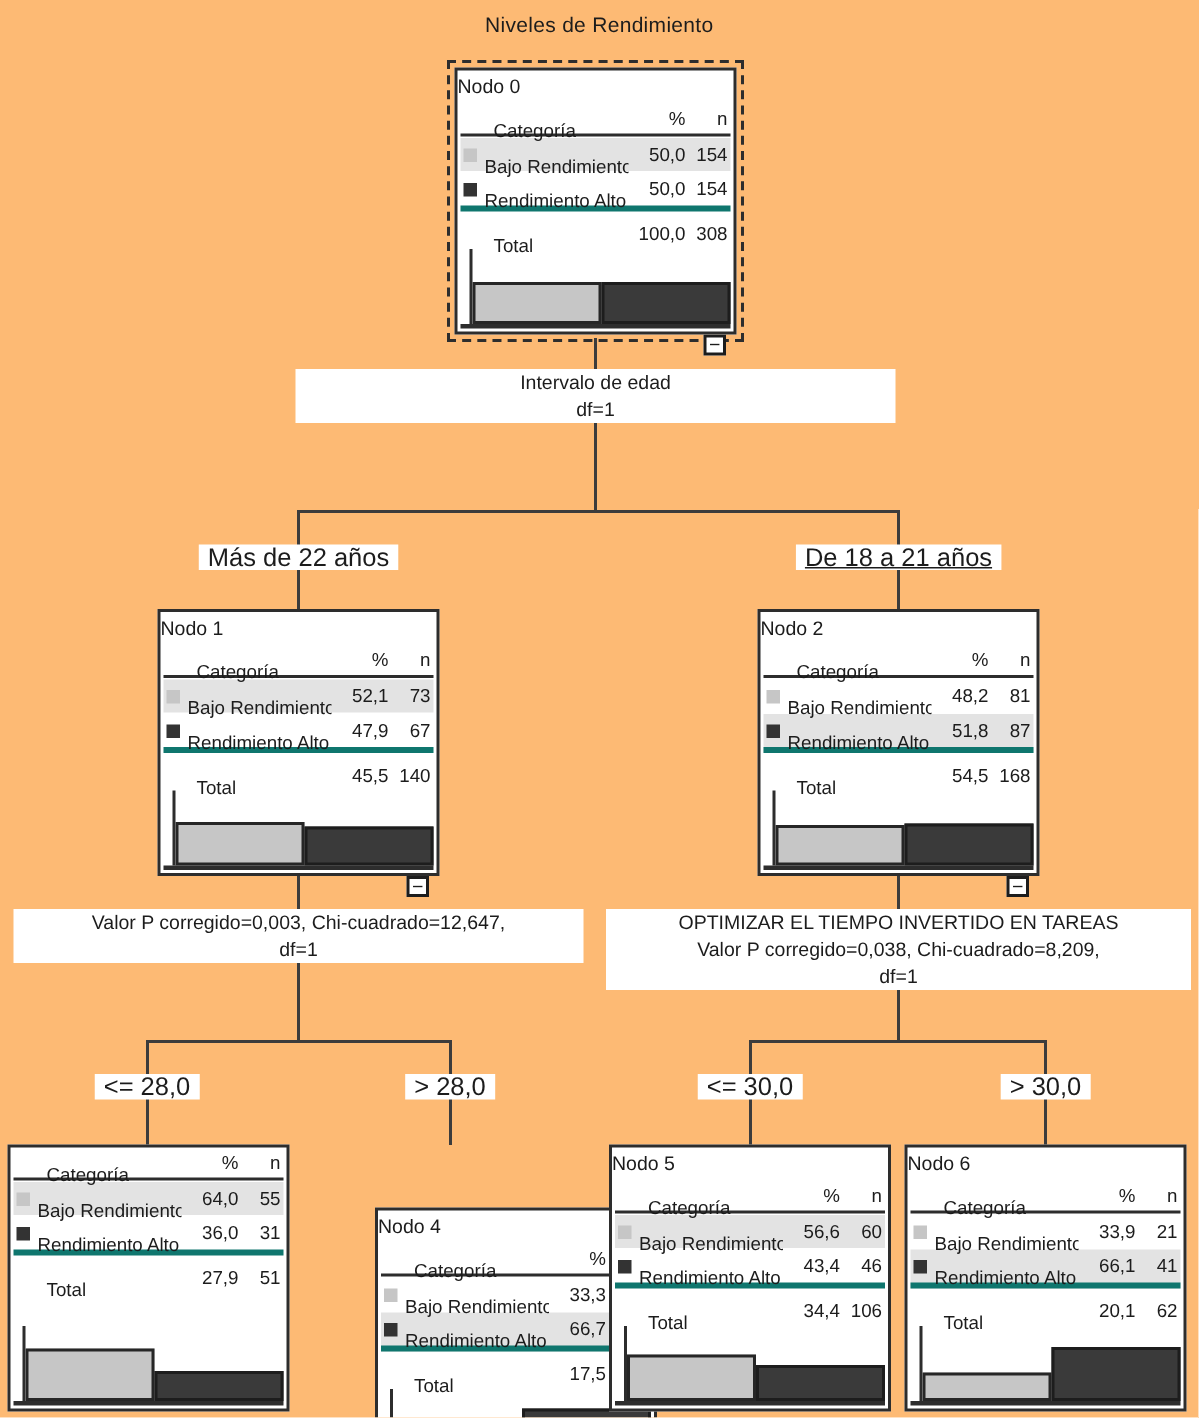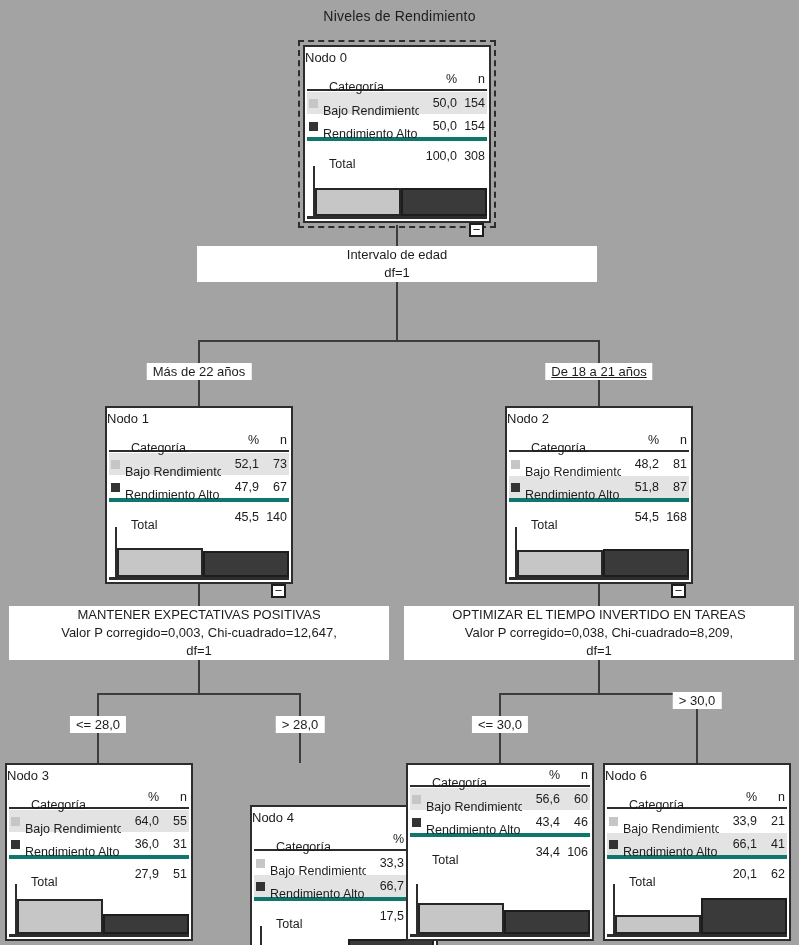--- a/index.html
+++ b/index.html
@@ -1,37 +1,37 @@
 <!DOCTYPE html>
 <html><head>
 <meta charset="utf-8">
 <style>
   html,body { margin:0; padding:0; background:#fff; }
   body { font-family:"Liberation Sans", sans-serif; color:#1c1c1c; }
-  #canvas { position:relative; width:799px; height:945px; background:#a3a3a3; overflow:hidden; }
+  #canvas { position:relative; width:799px; height:945px; background:#fdba74; overflow:hidden; }
 
   .tree-title { position:absolute; left:0; top:8px; width:799px; text-align:center;
                 font-size:14px; letter-spacing:0.2px; }
 
   #connectors { position:absolute; left:0; top:0; }
 
   .split-block { position:absolute; text-align:center; font-size:13px; line-height:18px;
                  background:#fff; }
   #split-0 { left:197px; top:246px; width:400px; }
   #split-1 { left:9px;   top:606px; width:380px; }
   #split-2 { left:404px; top:606px; width:390px; }
 
   .branch-label { position:absolute; transform:translateX(-50%); background:#fff;
-                  padding:0 6px; font-size:13px; line-height:17px; white-space:nowrap; }
+                  padding:0 6px; font-size:17px; line-height:17px; white-space:nowrap; }
   #bl-0 { left:199px; top:363px; }
   #bl-1 { left:599px; top:363px;text-decoration:underline; }
   #bl-2 { left:98px;  top:716px; }
   #bl-3 { left:300px; top:716px; }
   #bl-4 { left:500px; top:716px; }
-  #bl-5 { left:697px; top:692px; }
+  #bl-5 { left:697px; top:716px; }
 
   .node-slot { position:absolute; width:188px; height:178px; }
   #node-slot-0 { left:303px; top:45px;  }
   #node-slot-1 { left:105px; top:406px; }
   #node-slot-2 { left:505px; top:406px; }
   #node-slot-3 { left:5px;   top:763px; }
   #node-slot-4 { left:206px; top:805px;padding-left:44px; }
   #node-slot-5 { left:406px; top:763px; }
   #node-slot-6 { left:603px; top:763px; }
 
@@ -90,21 +90,20 @@
       <line x1="697" y1="693" x2="697" y2="763"></line>
     </g>
   </svg>
 
   <div class="split-block" id="split-0">
     <div>Intervalo de edad</div>
     <div>df=1</div>
   </div>
 
   <div class="split-block" id="split-1">
-    <div>MANTENER EXPECTATIVAS POSITIVAS</div>
     <div>Valor P corregido=0,003, Chi-cuadrado=12,647,</div>
     <div>df=1</div>
   </div>
 
   <div class="split-block" id="split-2">
     <div>OPTIMIZAR EL TIEMPO INVERTIDO EN TAREAS</div>
     <div>Valor P corregido=0,038, Chi-cuadrado=8,209,</div>
     <div>df=1</div>
   </div>
 
@@ -212,21 +211,20 @@
       <div class="axis"></div>
       <div class="bar bar-light" style="height: 27px;"></div>
       <div class="bar bar-dark" style="height: 28px;"></div>
       <div class="baseline"></div>
     </div>
     <div class="collapse-btn">−</div>
   </div>
 </div>
   <div class="node-slot" id="node-slot-3">
   <div class="node">
-    <div class="node-title">Nodo 3</div>
     <div class="thead">
       <span class="c-cat">Categoría</span>
       <span class="c-pct">%</span>
       <span class="c-n">n</span>
     </div>
     <div class="row r0 hl">
       <span class="swatch swatch-light"></span>
       <span class="c-cat">Bajo Rendimiento</span>
       <span class="c-pct">64,0</span>
       <span class="c-n">55</span>
@@ -280,20 +278,21 @@
       <div class="axis"></div>
       <div class="bar bar-light" style="height: 18px;"></div>
       <div class="bar bar-dark" style="height: 37px;"></div>
       <div class="baseline"></div>
     </div>
 
   </div>
 </div>
   <div class="node-slot" id="node-slot-5">
   <div class="node">
+    <div class="node-title">Nodo 5</div>
     <div class="thead">
       <span class="c-cat">Categoría</span>
       <span class="c-pct">%</span>
       <span class="c-n">n</span>
     </div>
     <div class="row r0 hl">
       <span class="swatch swatch-light"></span>
       <span class="c-cat">Bajo Rendimiento</span>
       <span class="c-pct">56,6</span>
       <span class="c-n">60</span>

